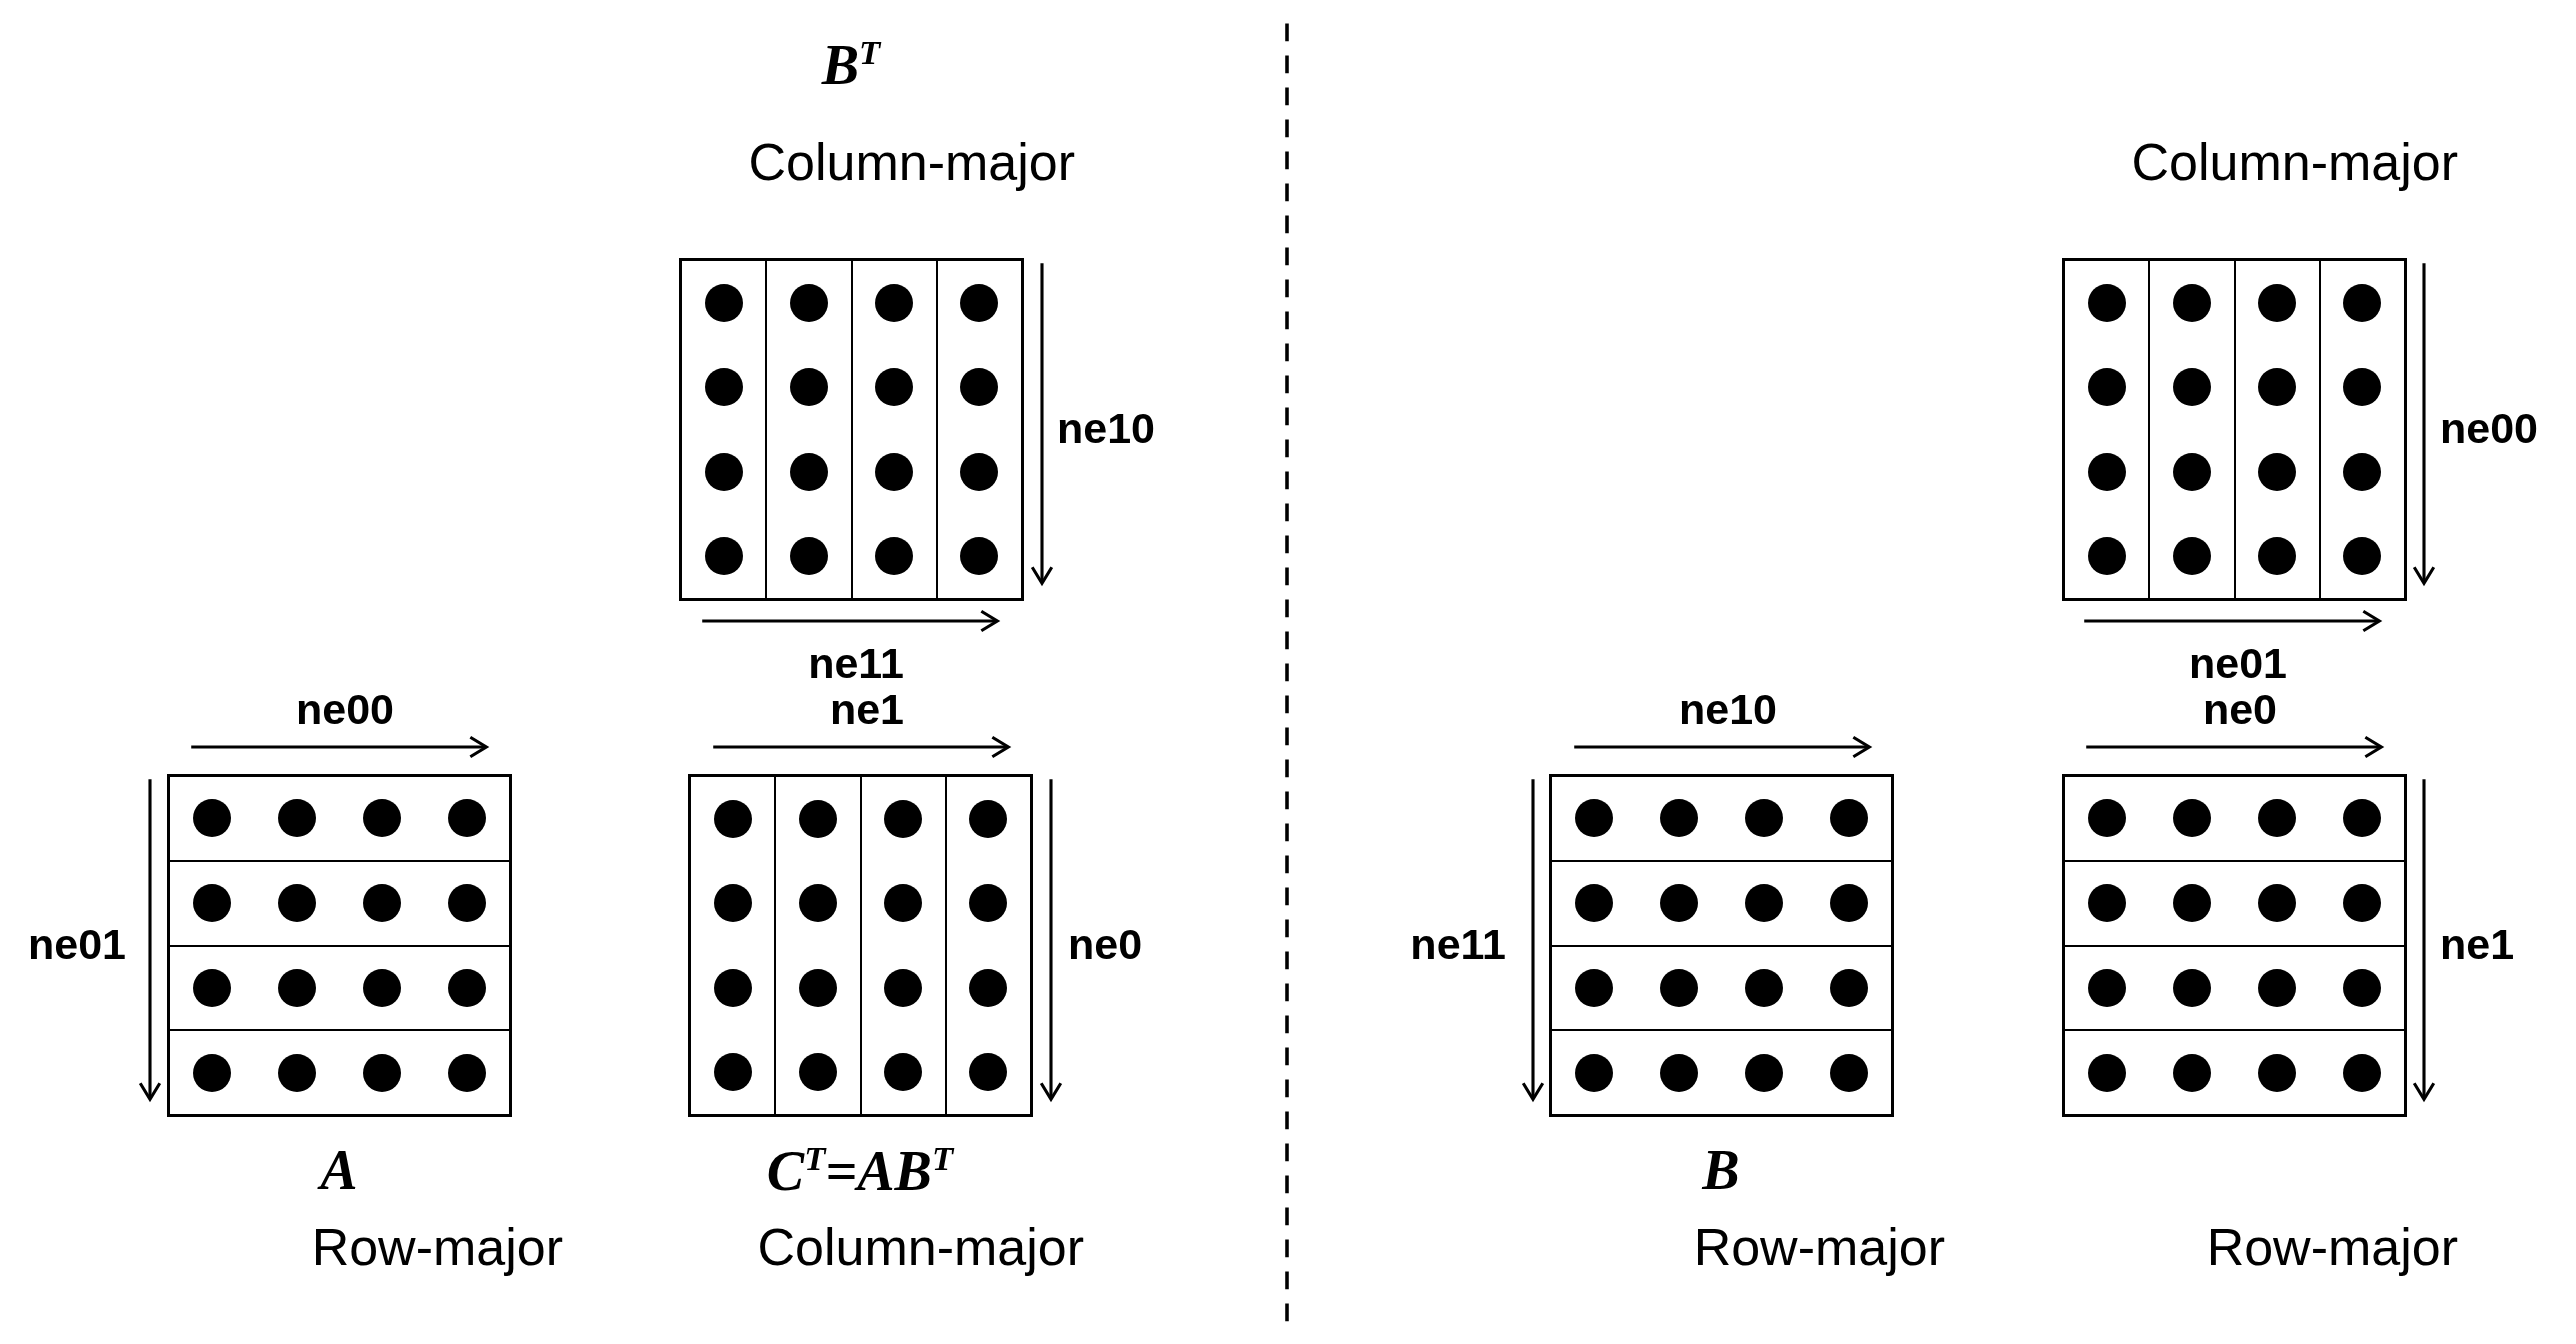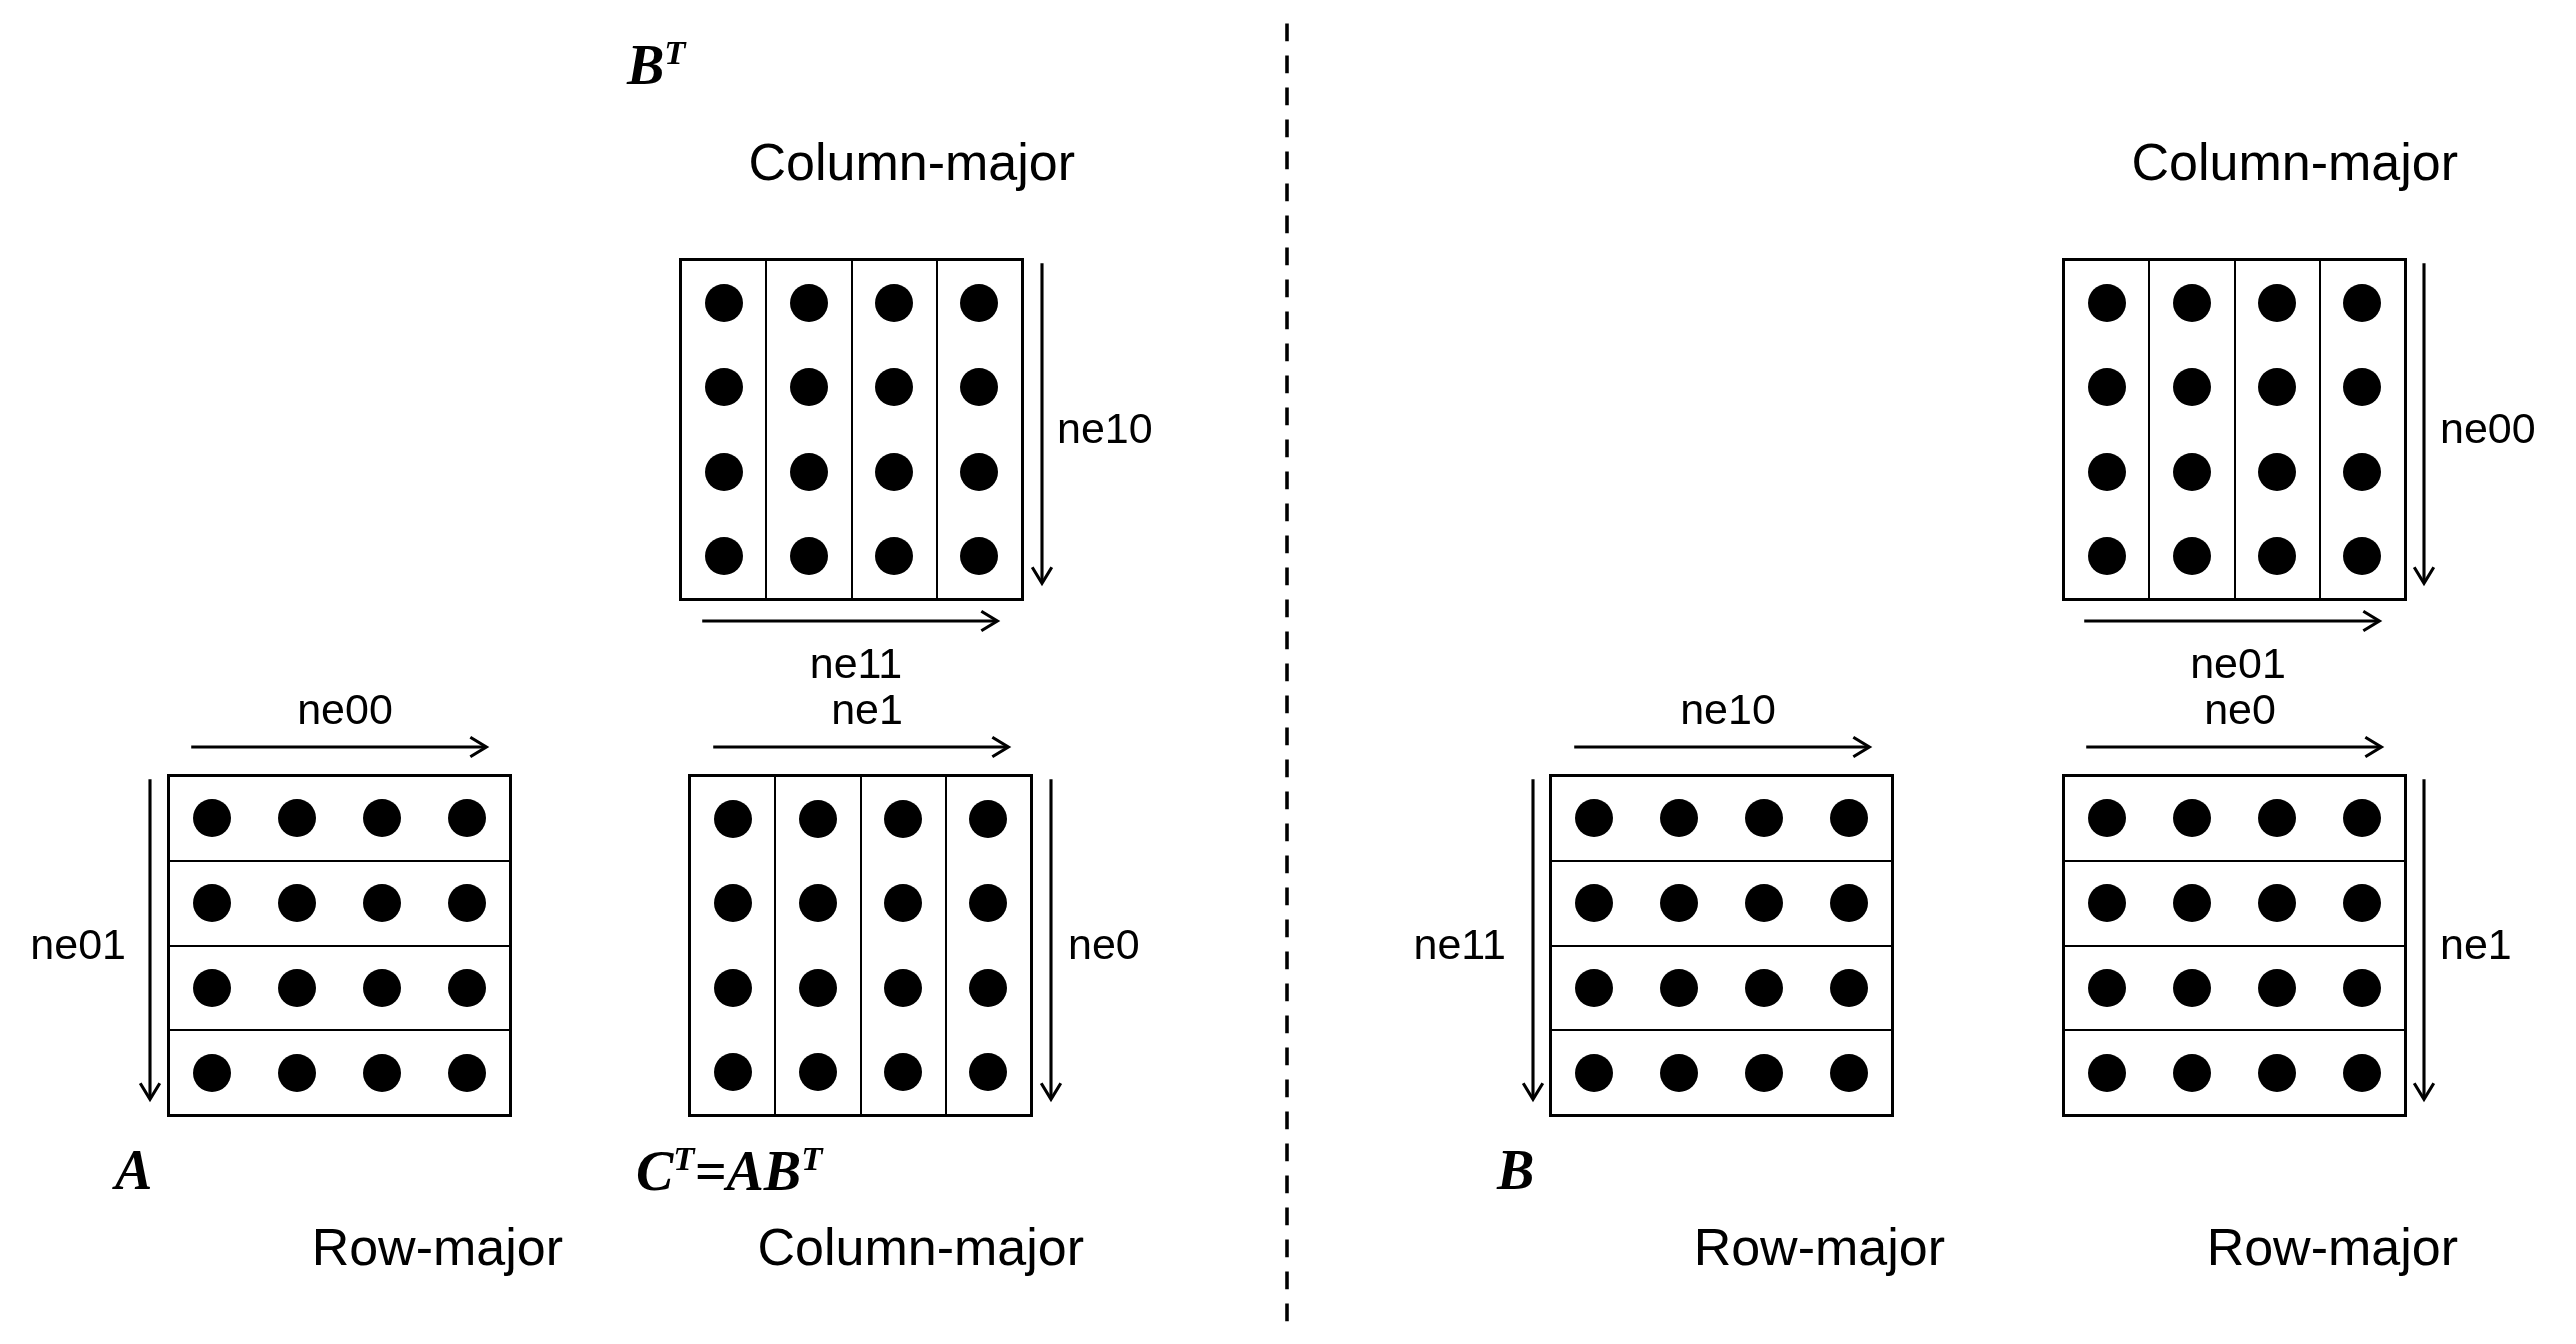--- a/index.html
+++ b/index.html
@@ -15,32 +15,33 @@
   }
   .abs { position: absolute; }
 
   
   .mathtitle {
     font-family: "Liberation Serif", serif;
     font-style: italic;
     font-weight: bold;
     font-size: 56px;
     line-height: 1.1;
+    text-align: center;
     white-space: nowrap;
   }
   .mathtitle sup { font-size: 62%; }
   .storage {
     font-size: 52px;
     line-height: 1.1;
     text-align: right;
     white-space: nowrap;
   }
   .ne {
     font-size: 43px;
-    font-weight: normal;
+    font-weight: bold;
     line-height: 1.1;
     white-space: nowrap;
   }
   .ne.center { text-align: center; }
   .ne.rightalign { text-align: right; }
 
   
   .mgrid {
     position: absolute;
     width: 345px;

